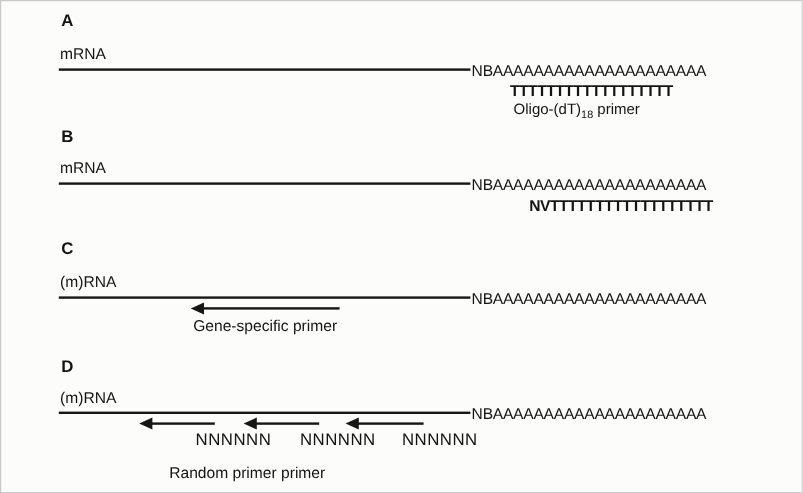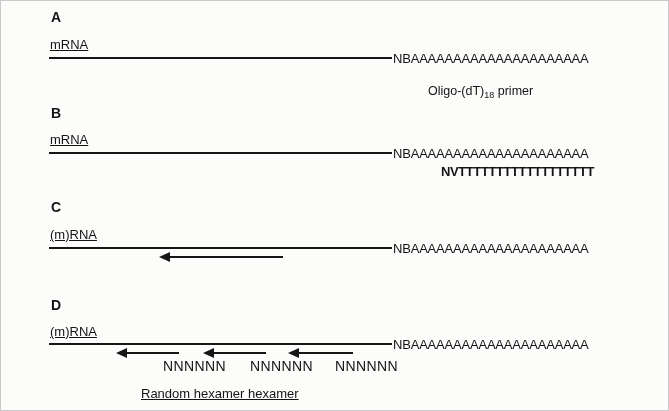--- a/index.html
+++ b/index.html
@@ -8,21 +8,21 @@
     width:669px;height:411px;
     background:#fcfcfb;
     border:1px solid #c9c9c9;
     box-sizing:border-box;
     font-family:"Liberation Sans","DejaVu Sans",sans-serif;
     color:#141414;
     overflow:hidden;
   }
   .abs{position:absolute;white-space:nowrap;}
   .panel-letter{font-weight:bold;font-size:14px;}
-  .rna-label{font-size:13px;text-decoration:underline;}
+  .rna-label{font-size:13px;}
   .mrna-line{height:2px;background:#161616;}
   .tail{font-size:13px;letter-spacing:-0.2px;}
   .comb{font-size:13px;letter-spacing:-0.4px;font-weight:bold;transform:scaleY(1.0);}
   .primer-name{font-size:12.5px;}
   .sub{font-size:9px;position:relative;bottom:-3px;}
   .arrow{height:10px;}
   .arrow .head{
     position:absolute;left:0;top:0;
     width:0;height:0;
     border-top:5px solid transparent;
@@ -36,38 +36,40 @@
 </style>
 </head>
 <body>
 
 <div id="canvas">
 
   <div class="abs panel-letter" style="left:50px;top:8px;">A</div>
   <div class="abs rna-label" style="left:49px;top:36px;">mRNA</div>
   <div class="abs mrna-line" style="left:48px;top:56px;width:343px;"></div>
   <div class="abs tail" style="left:392px;top:50px;">NBAAAAAAAAAAAAAAAAAAAAA</div>
+  <div class="abs comb" style="left:424px;top:67px;">TTTTTTTTTTTTTTTTTT</div>
   <div class="abs primer-name" style="left:427px;top:83px;">
     <span>Oligo-(dT)</span><span class="sub">18</span><span> primer</span>
   </div>
 
   <div class="abs panel-letter" style="left:50px;top:104px;">B</div>
   <div class="abs rna-label" style="left:49px;top:131px;">mRNA</div>
   <div class="abs mrna-line" style="left:48px;top:151px;width:343px;"></div>
   <div class="abs tail" style="left:392px;top:145px;">NBAAAAAAAAAAAAAAAAAAAAA</div>
   <div class="abs comb" style="left:392px;top:163px;padding-left:48px;">NVTTTTTTTTTTTTTTTTTT</div>
 
   <div class="abs panel-letter" style="left:50px;top:198px;">C</div>
   <div class="abs rna-label" style="left:49px;top:226px;">(m)RNA</div>
   <div class="abs mrna-line" style="left:48px;top:246px;width:343px;"></div>
   <div class="abs tail" style="left:392px;top:240px;">NBAAAAAAAAAAAAAAAAAAAAA</div>
   <div class="abs arrow" style="left:158px;top:251px;width:124px;">
     <span class="head"></span>
     <span class="shaft"></span>
   </div>
+  <div class="abs rna-label" style="left:160px;top:263px;">Gene-specific primer</div>
 
   <div class="abs panel-letter" style="left:50px;top:296px;">D</div>
   <div class="abs rna-label" style="left:49px;top:323px;">(m)RNA</div>
   <div class="abs mrna-line" style="left:48px;top:342px;width:343px;"></div>
   <div class="abs tail" style="left:392px;top:336px;">NBAAAAAAAAAAAAAAAAAAAAA</div>
 
   <div class="abs arrow" style="left:115px;top:347px;width:63px;">
     <span class="head"></span>
     <span class="shaft"></span>
   </div>
@@ -77,15 +79,15 @@
   </div>
   <div class="abs arrow" style="left:287px;top:347px;width:65px;">
     <span class="head"></span>
     <span class="shaft"></span>
   </div>
 
   <div class="abs nseq" style="left:114px;top:357px;">NNNNNN</div>
   <div class="abs nseq" style="left:201px;top:357px;">NNNNNN</div>
   <div class="abs nseq" style="left:286px;top:357px;">NNNNNN</div>
 
-  <div class="abs rna-label" style="left:140px;top:385px;">Random hexamer hexamer</div>
+  <div class="abs rna-label" style="left:140px;top:385px;">Random primer primer</div>
 
 </div>
 
 </body></html>

